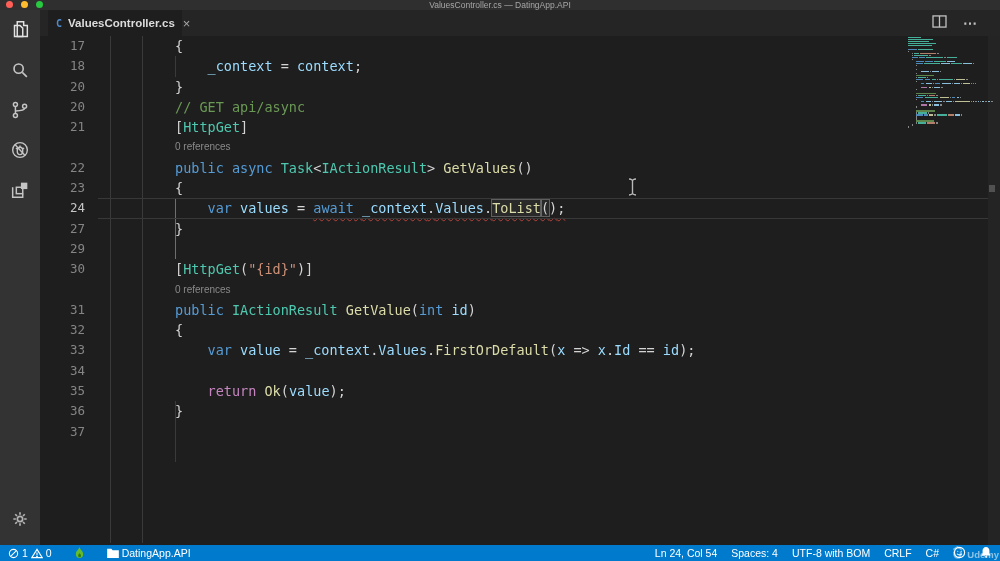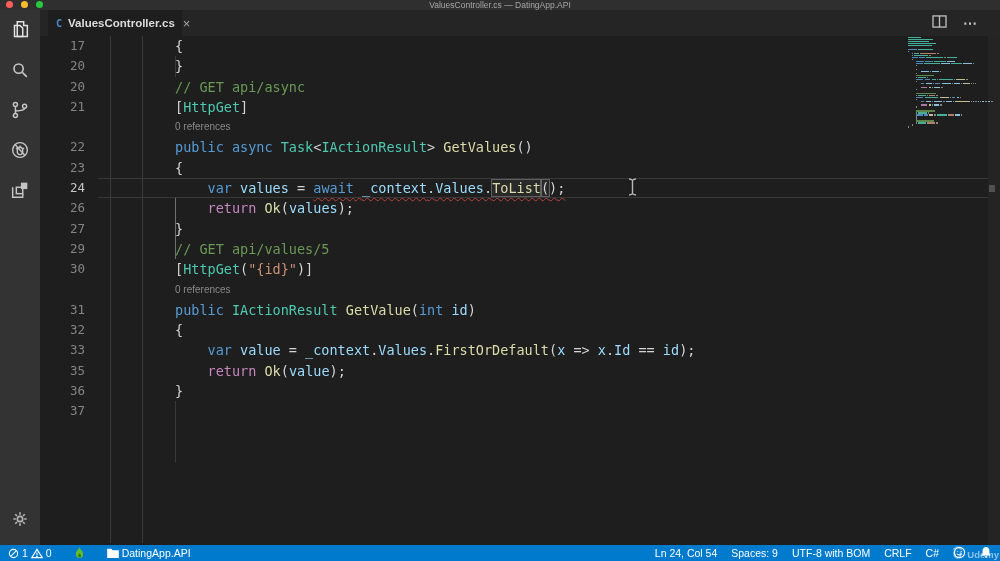--- a/index.html
+++ b/index.html
@@ -153,35 +153,36 @@
   <div class="editor">
 
     <div class="guide" style="left:70px;"></div>
     <div class="guide" style="left:102px;"></div>
     <div class="guide seg" style="left:135px;top:20px;height:21px;"></div>
     <div class="guide seg active" style="left:135px;top:162px;height:61px;"></div>
     <div class="guide seg" style="left:135px;top:365px;height:61px;"></div>
 
     <div id="code-rows">
         <div class="crow"><span class="lnum">17</span><span class="ctext"><span class="tok-pl">        {</span></span></div>
+        <div class="crow"><span class="lnum">18</span><span class="ctext"><span class="tok-pl">            </span><span class="tok-var">_context</span><span class="tok-pl"> = </span><span class="tok-var">context</span><span class="tok-pl">;</span></span></div>
         <div class="crow"><span class="lnum">20</span><span class="ctext"><span class="tok-pl">        }</span></span></div>
         <div class="crow"><span class="lnum">20</span><span class="ctext"><span class="tok-pl">        </span><span class="tok-cmt">// GET api/async</span></span></div>
         <div class="crow"><span class="lnum">21</span><span class="ctext"><span class="tok-pl">        [</span><span class="tok-type">HttpGet</span><span class="tok-pl">]</span></span></div>
         <div class="crow"><span class="lens-text">0 references</span></div>
         <div class="crow"><span class="lnum">22</span><span class="ctext"><span class="tok-pl">        </span><span class="tok-kw">public</span><span class="tok-pl"> </span><span class="tok-kw">async</span><span class="tok-pl"> </span><span class="tok-type">Task</span><span class="tok-pl">&lt;</span><span class="tok-type">IActionResult</span><span class="tok-pl">&gt; </span><span class="tok-fn">GetValues</span><span class="tok-pl">()</span></span></div>
         <div class="crow"><span class="lnum">23</span><span class="ctext"><span class="tok-pl">        {</span></span></div>
         <div class="crow current"><span class="lnum">24</span><span class="ctext"><span class="tok-pl">            </span><span class="tok-kw">var</span><span class="tok-pl"> </span><span class="tok-var">values</span><span class="tok-pl"> = </span><span class="tok-kw sq">await</span><span class="tok-pl sq"> </span><span class="tok-var sq">_context</span><span class="tok-pl sq">.</span><span class="tok-var sq">Values</span><span class="tok-pl sq">.</span><span class="tok-fn sq box">ToList</span><span class="tok-pl sq box">(</span><span class="tok-pl sq">)</span><span class="tok-pl sq">;</span></span></div>
-        <div class="crow"><span class="lnum">26</span><span class="ctext"><span class="tok-pl">            </span><span class="tok-ctrl">return</span><span class="tok-pl"> </span><span class="tok-fn">Ok</span><span class="tok-pl">(</span><span class="tok-var">values</span><span class="tok-pl">);</span></span></div>
         <div class="crow"><span class="lnum">27</span><span class="ctext"><span class="tok-pl">        }</span></span></div>
-        <div class="crow"><span class="lnum">29</span><span class="ctext"><span class="tok-pl">        </span><span class="tok-cmt">// GET api/values/5</span></span></div>
+        <div class="crow"><span class="lnum">29</span><span class="ctext"><span class="tok-pl">        </span></span></div>
         <div class="crow"><span class="lnum">30</span><span class="ctext"><span class="tok-pl">        [</span><span class="tok-type">HttpGet</span><span class="tok-pl">(</span><span class="tok-str">"{id}"</span><span class="tok-pl">)]</span></span></div>
         <div class="crow"><span class="lens-text">0 references</span></div>
         <div class="crow"><span class="lnum">31</span><span class="ctext"><span class="tok-pl">        </span><span class="tok-kw">public</span><span class="tok-pl"> </span><span class="tok-type">IActionResult</span><span class="tok-pl"> </span><span class="tok-fn">GetValue</span><span class="tok-pl">(</span><span class="tok-kw">int</span><span class="tok-pl"> </span><span class="tok-var">id</span><span class="tok-pl">)</span></span></div>
         <div class="crow"><span class="lnum">32</span><span class="ctext"><span class="tok-pl">        {</span></span></div>
         <div class="crow"><span class="lnum">33</span><span class="ctext"><span class="tok-pl">            </span><span class="tok-kw">var</span><span class="tok-pl"> </span><span class="tok-var">value</span><span class="tok-pl"> = </span><span class="tok-var">_context</span><span class="tok-pl">.</span><span class="tok-var">Values</span><span class="tok-pl">.</span><span class="tok-fn">FirstOrDefault</span><span class="tok-pl">(</span><span class="tok-var">x</span><span class="tok-pl"> =&gt; </span><span class="tok-var">x</span><span class="tok-pl">.</span><span class="tok-var">Id</span><span class="tok-pl"> == </span><span class="tok-var">id</span><span class="tok-pl">);</span></span></div>
+        <div class="crow"><span class="lnum">34</span><span class="ctext"></span></div>
         <div class="crow"><span class="lnum">35</span><span class="ctext"><span class="tok-pl">            </span><span class="tok-ctrl">return</span><span class="tok-pl"> </span><span class="tok-fn">Ok</span><span class="tok-pl">(</span><span class="tok-var">value</span><span class="tok-pl">);</span></span></div>
         <div class="crow"><span class="lnum">36</span><span class="ctext"><span class="tok-pl">        }</span></span></div>
         <div class="crow"><span class="lnum">37</span><span class="ctext"></span></div>
       </div>
 
     <div class="scroll-strip"></div>
     <div class="overview-mark"></div>
     <div id="minimap">
         <div class="mm-row"><span style="width: 12.6px; background: rgb(78, 201, 176);"></span></div>
         <div class="mm-row"><span style="width: 25.2px; background: rgb(78, 201, 176);"></span></div>
@@ -258,21 +259,21 @@
     <span class="sb-gap"></span>
     <span class="sb-item">
       <svg width="12" height="10" viewBox="0 0 14 12" fill="#fff">
         <path d="M0 1h5l1.5 1.7H14V12H0z"></path>
       </svg>
       <span>DatingApp.API</span>
     </span>
   </div>
   <div class="sb-right">
     <span class="sb-item">Ln 24, Col 54</span>
-    <span class="sb-item">Spaces: 9</span>
+    <span class="sb-item">Spaces: 4</span>
     <span class="sb-item">UTF-8 with BOM</span>
     <span class="sb-item">CRLF</span>
     <span class="sb-item">C#</span>
     <span>
       <svg width="13" height="13" viewBox="0 0 16 16" fill="none" stroke="#fff" stroke-width="1.4">
         <circle cx="8" cy="8" r="6.3"></circle>
           <circle cx="5.8" cy="6.5" r="0.7" fill="#fff" stroke="none"></circle>
         <circle cx="10.2" cy="6.5" r="0.7" fill="#fff" stroke="none"></circle>
           <path d="M5 9.5c1.5 2 4.5 2 6 0"></path>
       </svg>

